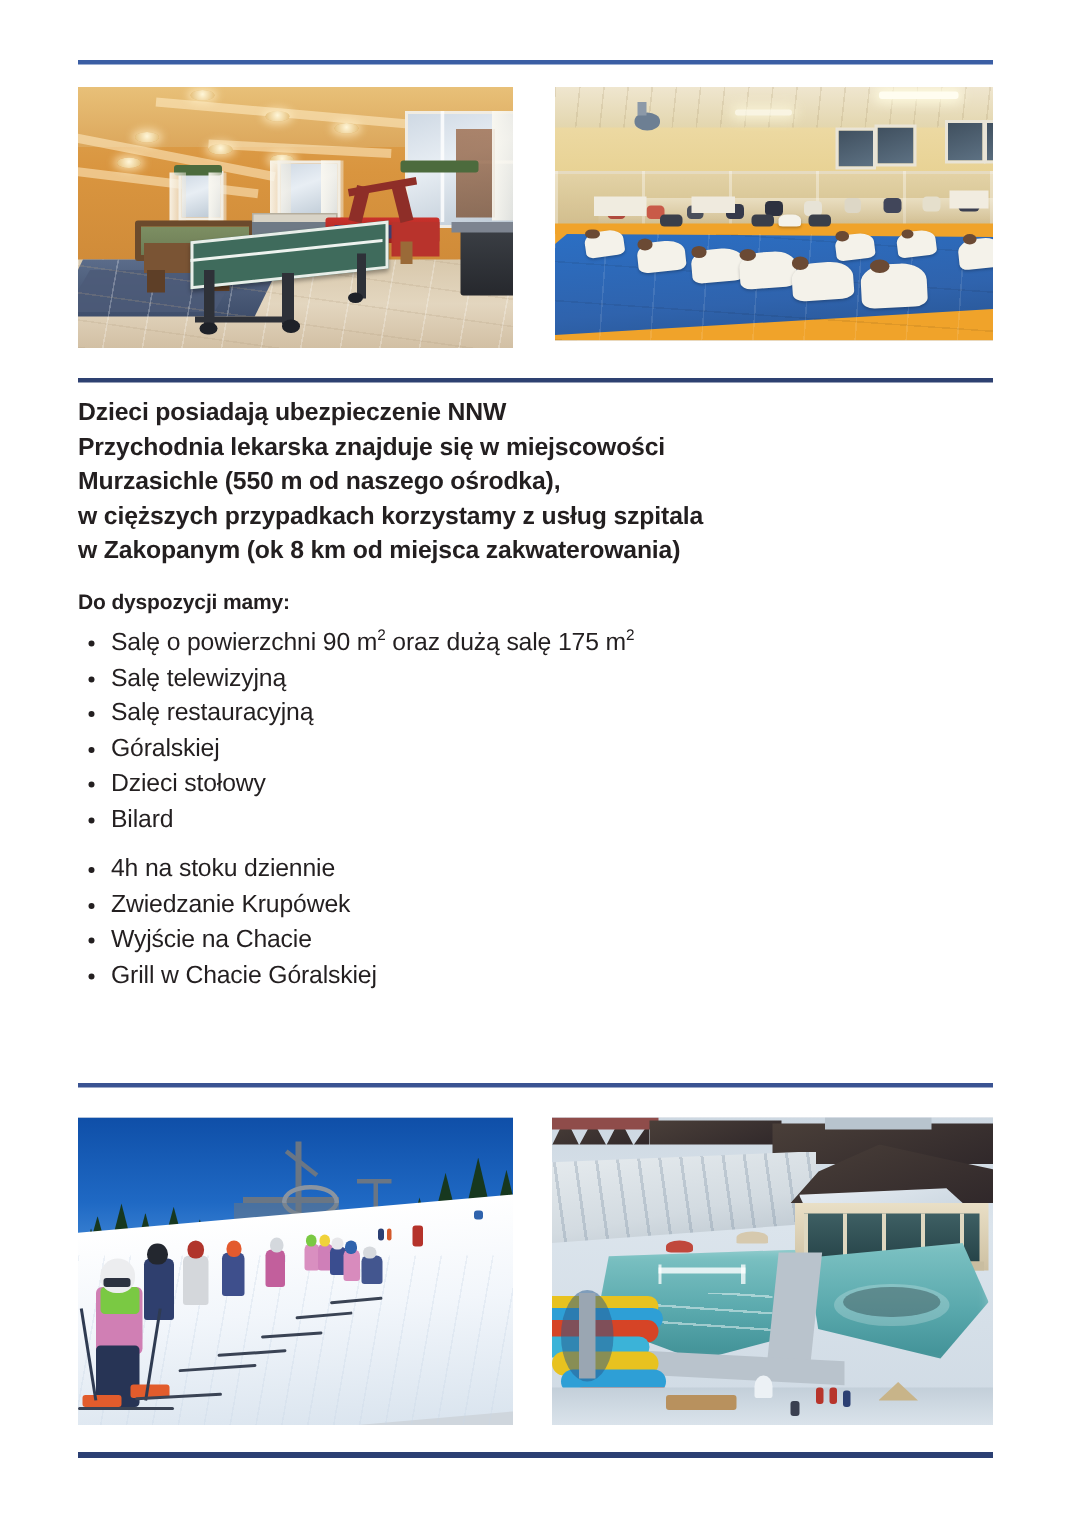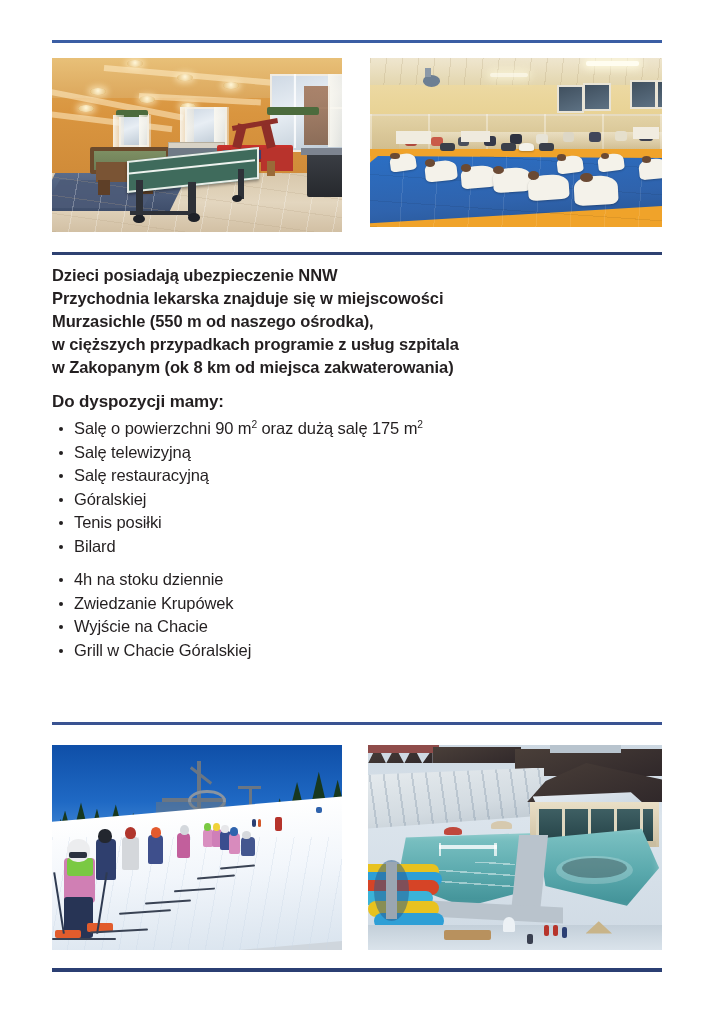--- a/index.html
+++ b/index.html
@@ -210,21 +210,21 @@
     font-size: 16.5px;
     line-height: 23px;
     margin: 0 0 13px 0;
     letter-spacing: -0.1px;
   }
   .para.bold {
     font-weight: bold;
     margin-bottom: 11px;
   }
   .heading {
-    font-size: 17px;
+    font-size: 14px;
     line-height: 23px;
     font-weight: bold;
     margin: 0 0 4px 0;
     letter-spacing: -0.1px;
   }
   ul.bullets {
     list-style: none;
     margin: 0 0 10px 0;
     padding: 0;
   }
@@ -407,31 +407,31 @@
 
   <div class="rule rule-mid-a"></div>
 
   <div class="content">
 
 
     <p class="para bold">
       <span>Dzieci posiadają ubezpieczenie NNW</span><br>
       <span>Przychodnia lekarska znajduje się w miejscowości</span><br>
       <span>Murzasichle (550 m od naszego ośrodka),</span><br>
-      <span>w cięższych przypadkach programie z usług szpitala</span><br>
+      <span>w cięższych przypadkach korzystamy z usług szpitala</span><br>
       <span>w Zakopanym (ok 8 km od miejsca zakwaterowania)</span>
     </p>
 
     <p class="heading">Do dyspozycji mamy:</p>
     <ul class="bullets">
       <li>Salę o powierzchni 90 m<sup>2</sup> oraz dużą salę 175 m<sup>2</sup></li>
       <li>Salę telewizyjną</li>
       <li>Salę restauracyjną</li>
       <li>Góralskiej</li>
-      <li>Tenis posiłki</li>
+      <li>Dzieci stołowy</li>
       <li>Bilard</li>
     </ul>
 
     <ul class="bullets">
       <li>4h na stoku dziennie</li>
       <li>Zwiedzanie Krupówek</li>
       <li>Wyjście na Chacie</li>
       <li>Grill w Chacie Góralskiej</li>
     </ul>
   </div>

